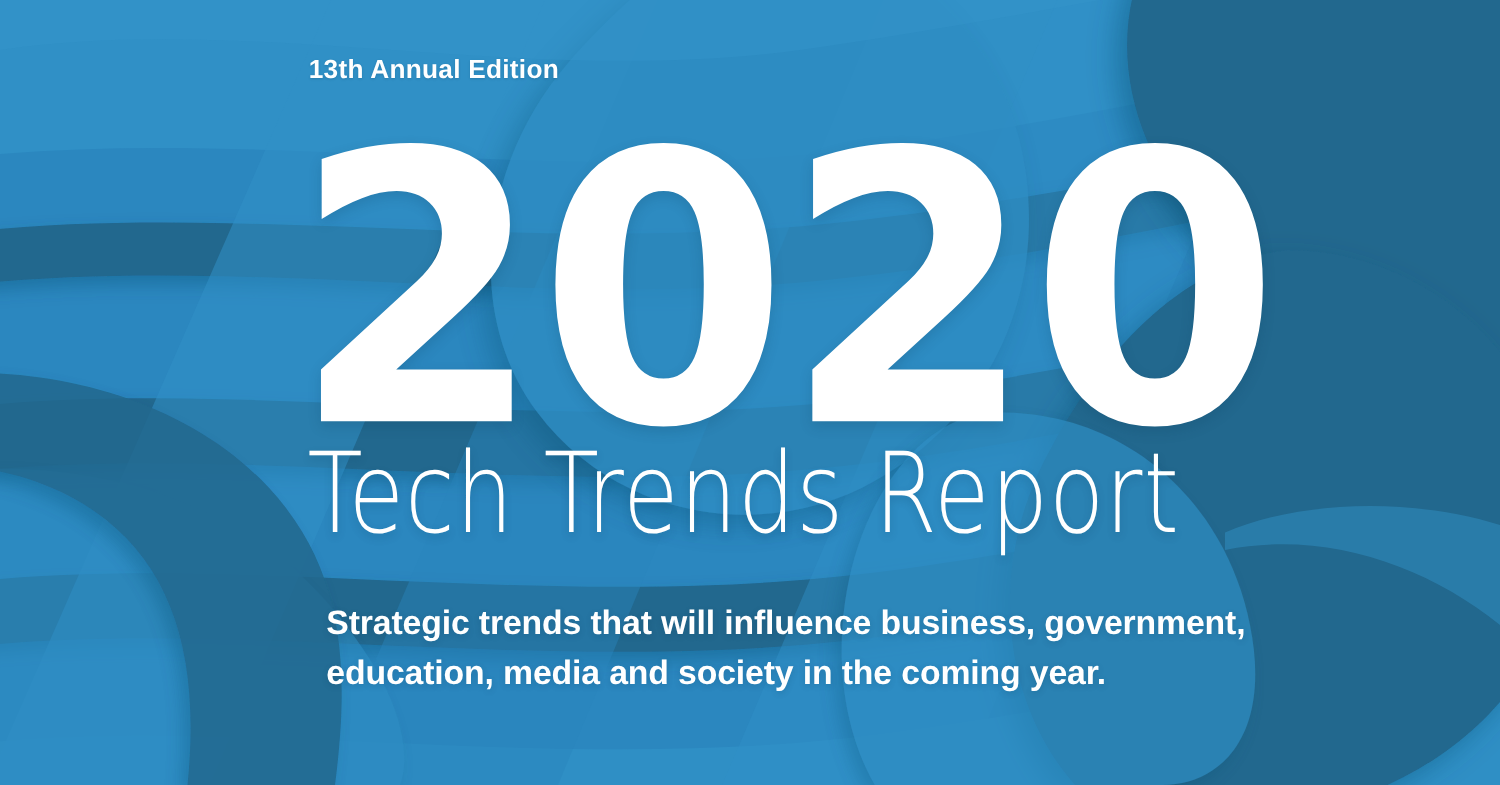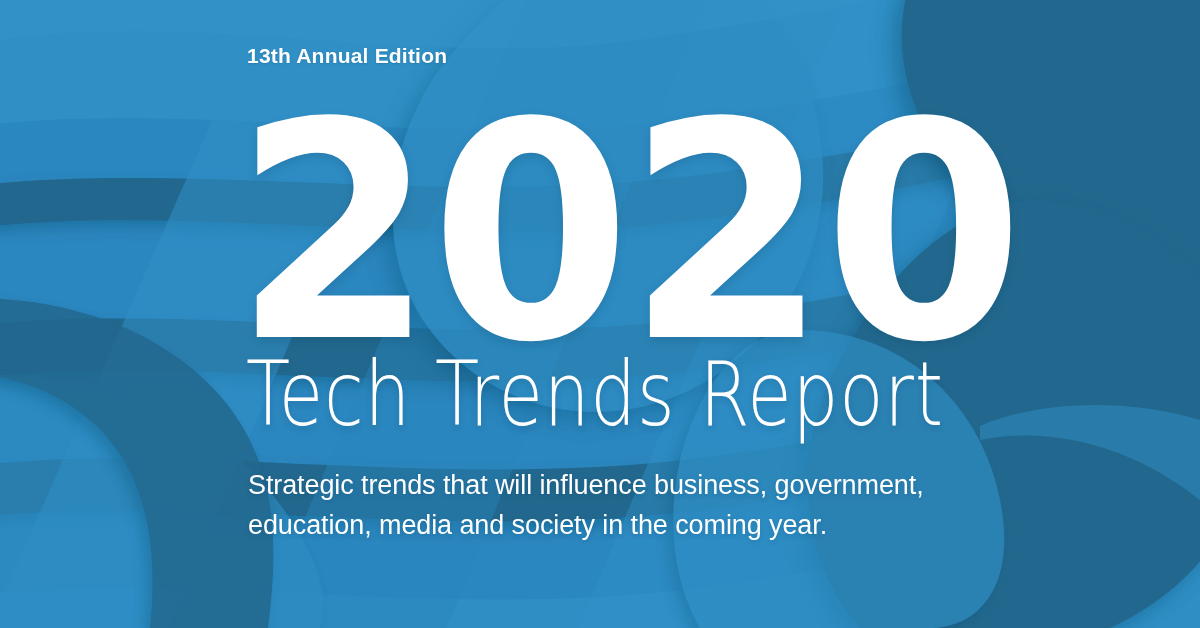--- a/index.html
+++ b/index.html
@@ -80,26 +80,26 @@
     transform: scaleX(0.86) scaleY(1.06);
     transform-origin: left top;
     text-shadow: 0 3px 7px rgba(10,55,85,0.20);
     white-space: nowrap;
   }
 
   #tagline {
     position: absolute;
     top: 465px;
     left: 2px;
-    margin: 0;
+    margin: 13px;
     width: 740px;
     color: #ffffff;
     font-family: "Liberation Sans", sans-serif;
     font-size: 27px;
-    font-weight: normal;
+    font-weight: bold;
     line-height: 40px;
     letter-spacing: -0.1px;
     text-shadow: 0 2px 5px rgba(10,55,85,0.20);
   }
 </style>
 </head>
 <body>
 
 <div id="cover">
 

